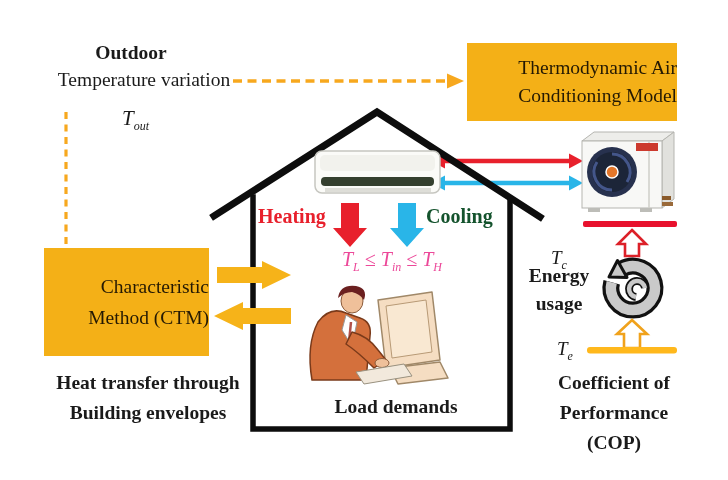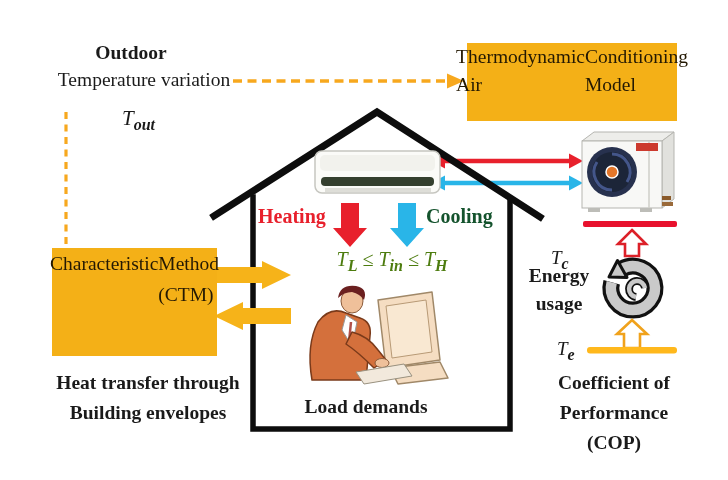--- a/index.html
+++ b/index.html
@@ -3,23 +3,23 @@
 <meta charset="utf-8">
 <style>
   html,body{margin:0;padding:0;background:#ffffff;}
   .stage{position:relative;width:728px;height:480px;background:#ffffff;overflow:hidden;
          font-family:"Liberation Serif",serif;color:#1a1a1a;}
   .stage svg.scene{position:absolute;left:0;top:0;}
   .txt{position:absolute;white-space:nowrap;}
   .center{text-align:center;}
   .bold{font-weight:bold;}
   .it{font-style:italic;}
-  .ybox{position:absolute;background:#F4B017;color:#241903;display:flex;flex-direction:row;
-        justify-content:center;align-items:flex-start;font-size:19.5px;}
-  sub{font-size:16px;font-style:italic;font-weight:bold;}
+  .ybox{position:absolute;background:#F4B017;color:#241903;display:flex;flex-direction:column;
+        justify-content:center;align-items:flex-end;font-size:19.5px;}
+  sub{font-size:12px;font-style:italic;}
   .red{color:#E8202C;}
   .cyan{color:#14532d;}
   .f20{font-size:20px;}
   .f19{font-size:19.5px;}
   .lh30{line-height:30px;white-space:normal;}
   .lh28{line-height:28px;white-space:normal;}
 </style>
 </head>
 <body>
 
@@ -112,42 +112,42 @@
 
   <div class="txt center bold f19" style="left:51px;top:42px;width:160px;">Outdoor</div>
   <div class="txt center f19" style="left:44px;top:69px;width:200px;">Temperature variation</div>
   <div class="txt" style="left:122px;top:106px;font-size:21px;"><span class="it">T</span><sub>out</sub></div>
 
   <div class="ybox lh28" style="left:467px;top:43px;width:210px;height:78px;">
     <span>Thermodynamic Air</span>
     <span>Conditioning Model</span>
   </div>
 
-  <div class="ybox" style="left:44px;top:248px;width:165px;height:108px;line-height:31px;margin-left:8px;">
+  <div class="ybox" style="left:44px;top:248px;width:165px;height:108px;line-height:31px;">
     <span>Characteristic</span>
     <span>Method (CTM)</span>
   </div>
 
   <div class="txt center bold f19 lh30" style="left:33px;top:368px;width:230px;">
     <span style="display:block">Heat transfer through</span>
     <span style="display:block">Building envelopes</span>
   </div>
 
   <div class="txt bold f20 red" style="left:258px;top:205px;text-align:right;">Heating</div>
   <div class="txt bold f20 cyan" style="left:426px;top:205px;">Cooling</div>
 
-  <div class="txt center" style="left:312px;top:248px;width:160px;font-size:20px;color:#4d7c0f;">
+  <div class="txt center" style="left:312px;top:248px;width:160px;font-size:20px;color:#ec4899;">
     <span class="it">T</span><sub>L</sub>
     <span class="it">≤</span>
     <span class="it">T</span><sub>in</sub>
     <span class="it">≤</span>
     <span class="it">T</span><sub>H</sub>
   </div>
 
-  <div class="txt center bold f19" style="left:296px;top:396px;width:140px;">Load demands</div>
+  <div class="txt center bold f19" style="left:326px;top:396px;width:140px;">Load demands</div>
 
   <div class="txt" style="left:551px;top:222px;font-size:19px;margin-top:25px;"><span class="it">T</span><sub>c</sub></div>
 
   <div class="txt center bold f19 lh28" style="left:520px;top:262px;width:78px;">
     <span style="display:block">Energy</span>
     <span style="display:block">usage</span>
   </div>
 
   <div class="txt" style="left:557px;top:338px;font-size:19px;"><span class="it">T</span><sub>e</sub></div>
 

